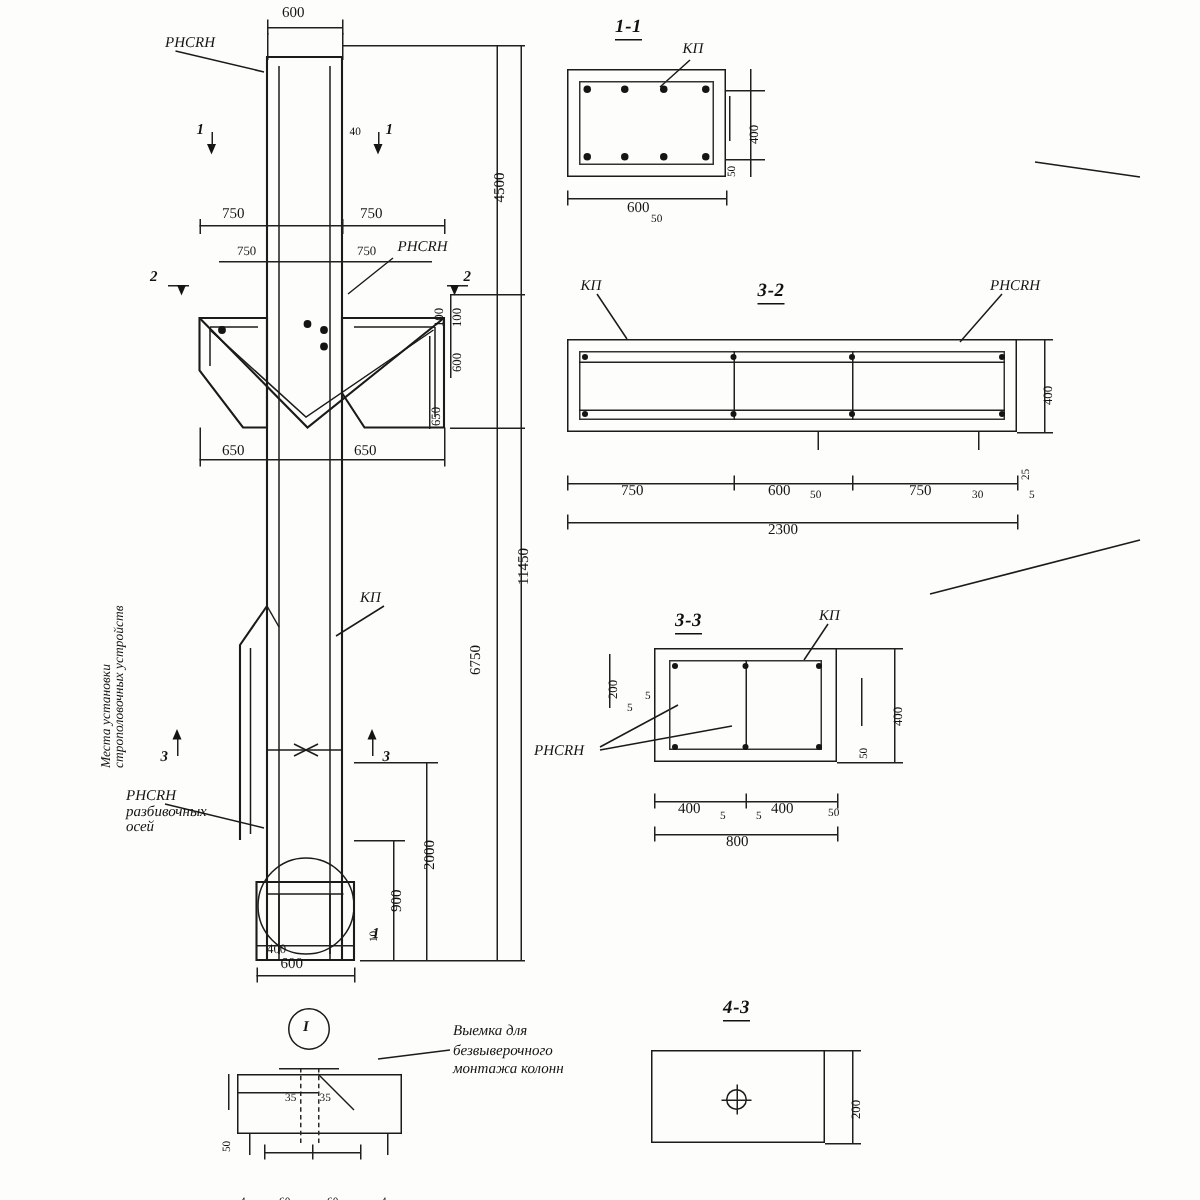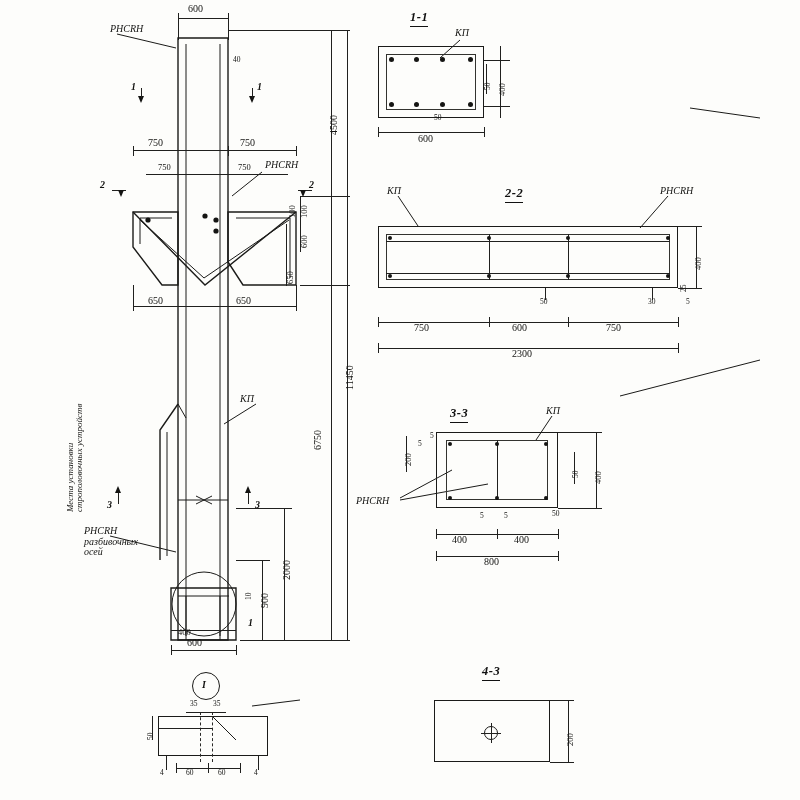--- a/index.html
+++ b/index.html
@@ -50,21 +50,21 @@
   .dot.sm { width: 4px; height: 4px; }
   .lbl {
     position: absolute;
     font-size: 10px;
     line-height: 1.05;
     white-space: nowrap;
     color: #141412;
     font-family: "Liberation Serif", serif;
   }
   .lbl.sm { font-size: 8.5px; }
-  .lbl.xs { font-size: 7.5px; }
+  .lbl.xs { font-size: 7.5px; margin-top: 28px; }
   .lbl.bold { font-weight: 700; }
   .lbl.it { font-style: italic; }
   .lbl.rot {
     transform-origin: 0 0;
     transform: rotate(-90deg);
   }
   .lbl.rot-small {
     transform-origin: 0 0;
     transform: rotate(-90deg);
     font-size: 8.5px;
@@ -291,21 +291,21 @@
   <div class="ln v" style="left:486px; top:64px; height:30px;"></div>
   <div class="lbl xs rot" style="left:484px; top:90px;">50</div>
   <div class="ln h" style="left:378px; top:132px; width:106px;"></div>
   <div class="ln v" style="left:378px; top:127px; height:10px;"></div>
   <div class="ln v" style="left:484px; top:127px; height:10px;"></div>
   <div class="lbl" style="left:418px; top:134px;">600</div>
   <div class="lbl xs" style="left:434px; top:114px;">50</div>
   <div class="ln h" style="left:484px; top:60px; width:26px;"></div>
   <div class="ln h" style="left:484px; top:106px; width:26px;"></div>
 
-  <div class="viewtitle" style="left:505px; top:186px;">2-2</div>
+  <div class="viewtitle" style="left:505px; top:186px;">3-2</div>
   <div class="lbl it" style="left:387px; top:186px;">КП</div>
   <div class="lbl it" style="left:660px; top:186px;">РНСRН</div>
 
   <div class="rect" style="left:378px; top:226px; width:300px; height:62px;"></div>
   <div class="rect inner" style="left:386px; top:234px; width:284px; height:46px;"></div>
   <div class="ln v" style="left:489px; top:234px; height:46px;"></div>
   <div class="ln v" style="left:568px; top:234px; height:46px;"></div>
   <div class="ln h" style="left:386px; top:241px; width:284px;"></div>
   <div class="ln h" style="left:386px; top:273px; width:284px;"></div>
   <div class="dot sm" style="left:487px; top:236px;"></div>
@@ -384,20 +384,23 @@
   <div class="viewtitle" style="left:482px; top:664px;">4-3</div>
   <div class="rect" style="left:434px; top:700px; width:116px; height:62px;"></div>
   <div class="circ" style="left:484px; top:726px; width:14px; height:14px;"></div>
   <div class="ln h" style="left:481px; top:733px; width:20px;"></div>
   <div class="ln v" style="left:491px; top:723px; height:20px;"></div>
   <div class="ln v" style="left:568px; top:700px; height:62px;"></div>
   <div class="lbl rot-small" style="left:566px; top:746px;">200</div>
   <div class="ln h" style="left:550px; top:700px; width:24px;"></div>
   <div class="ln h" style="left:550px; top:762px; width:24px;"></div>
 
+  <div class="lbl it" style="left:302px; top:682px; white-space:pre; line-height:1.25;">Выемка для
+безвыверочного
+монтажа колонн</div>
 
   <div class="rect" style="left:158px; top:716px; width:110px; height:40px;"></div>
   <div class="ln dash-v" style="left:200px; top:712px; height:50px;"></div>
   <div class="ln dash-v" style="left:212px; top:712px; height:50px;"></div>
   <div class="ln h" style="left:158px; top:728px; width:54px;"></div>
 
   <div class="ln h" style="left:186px; top:712px; width:40px;"></div>
   <div class="lbl xs" style="left:190px; top:700px;">35</div>
   <div class="lbl xs" style="left:213px; top:700px;">35</div>
   <div class="lbl xs rot" style="left:147px; top:740px;">50</div>

